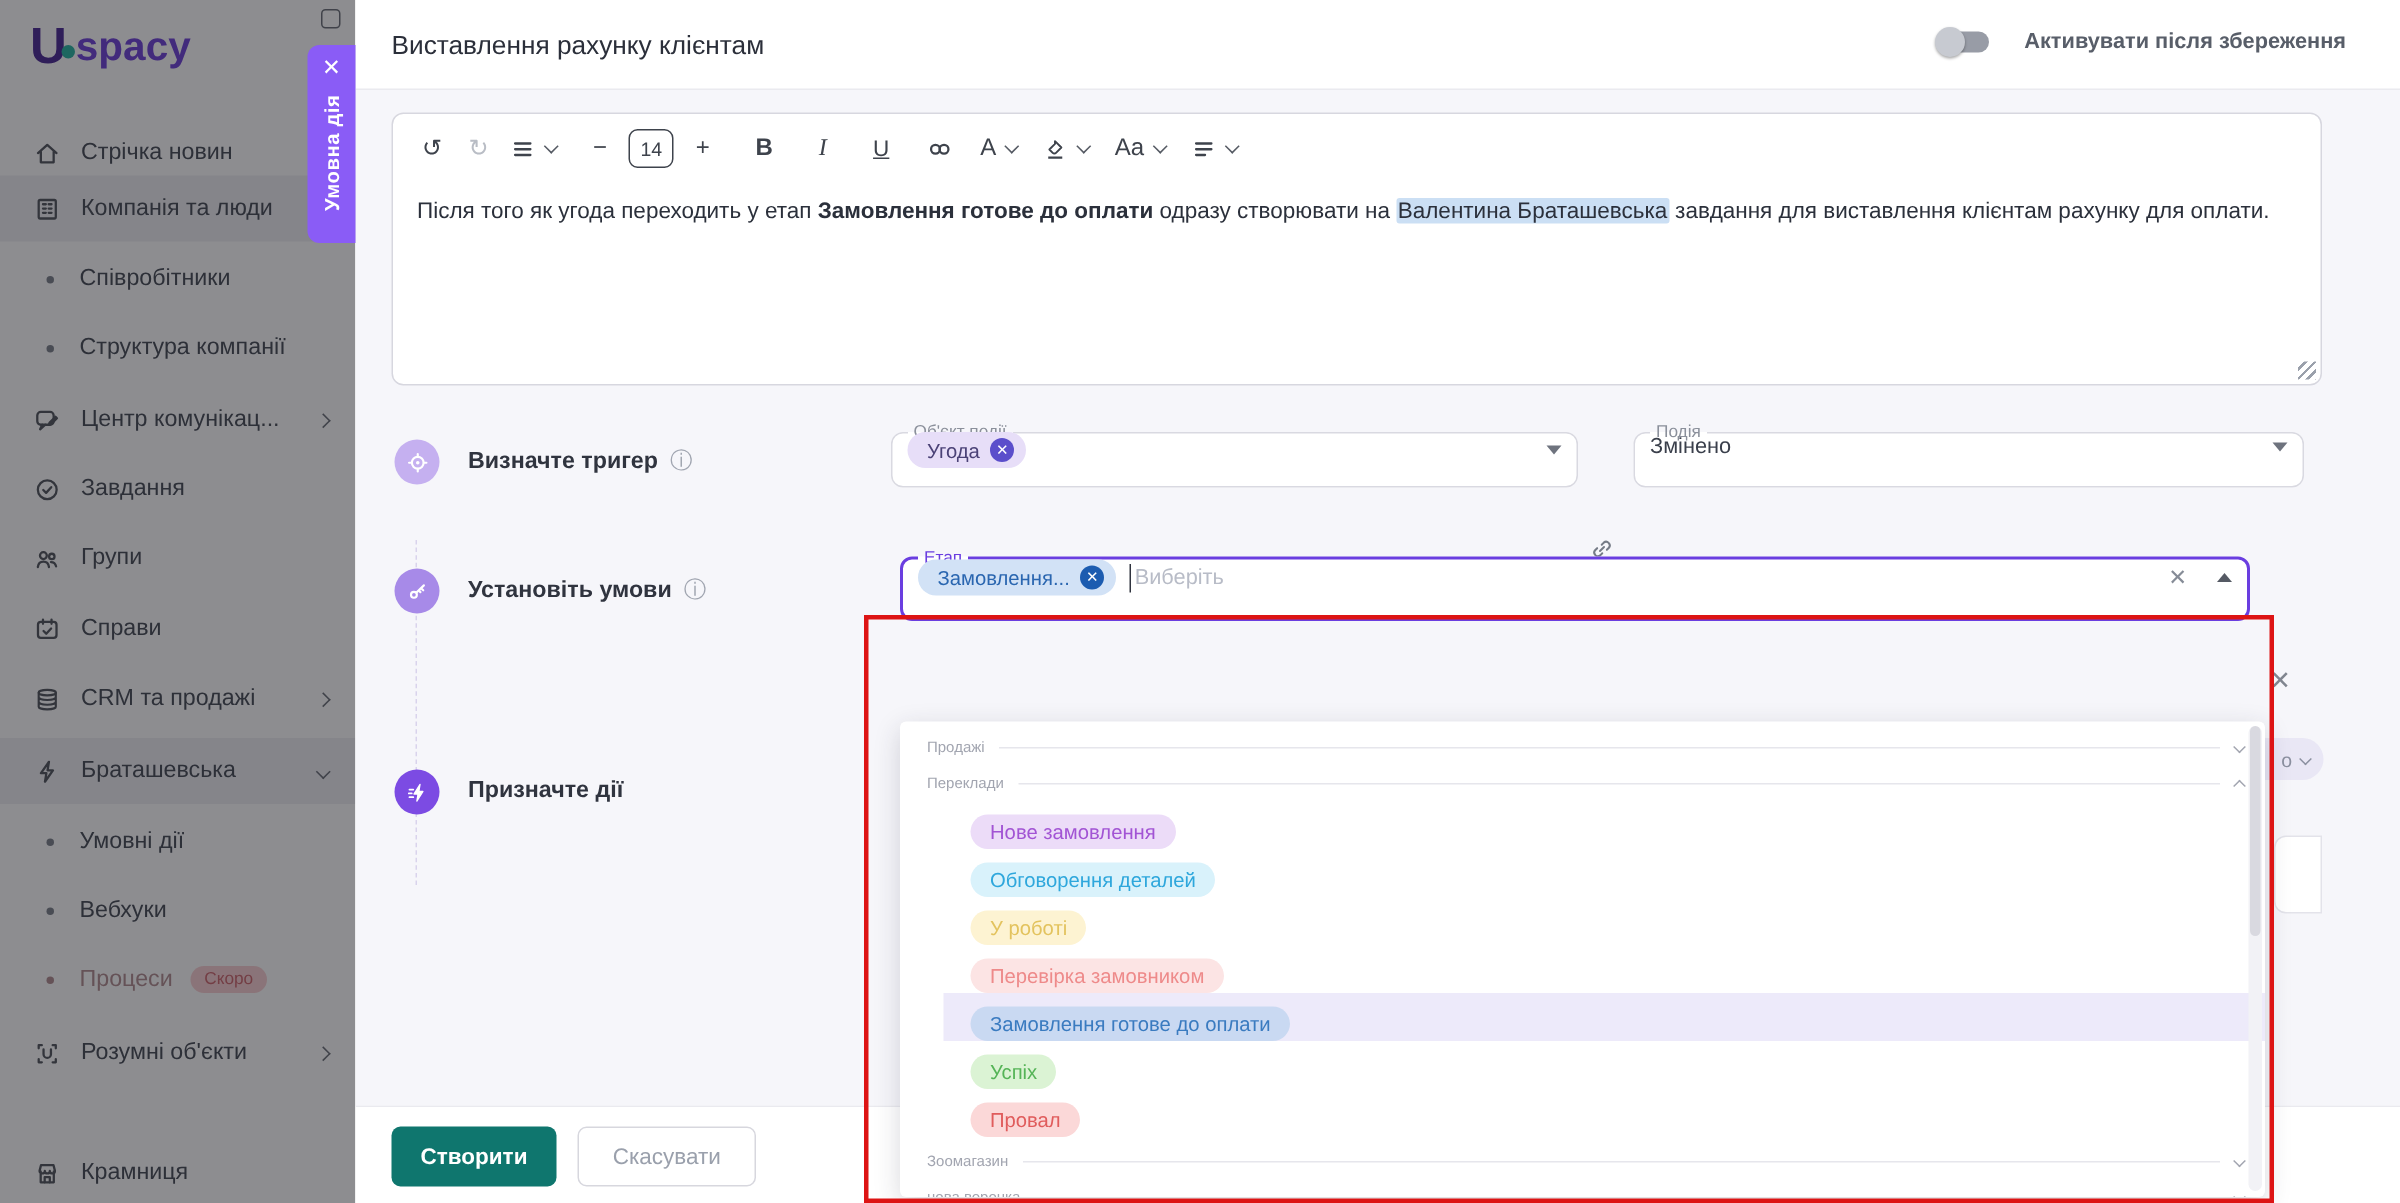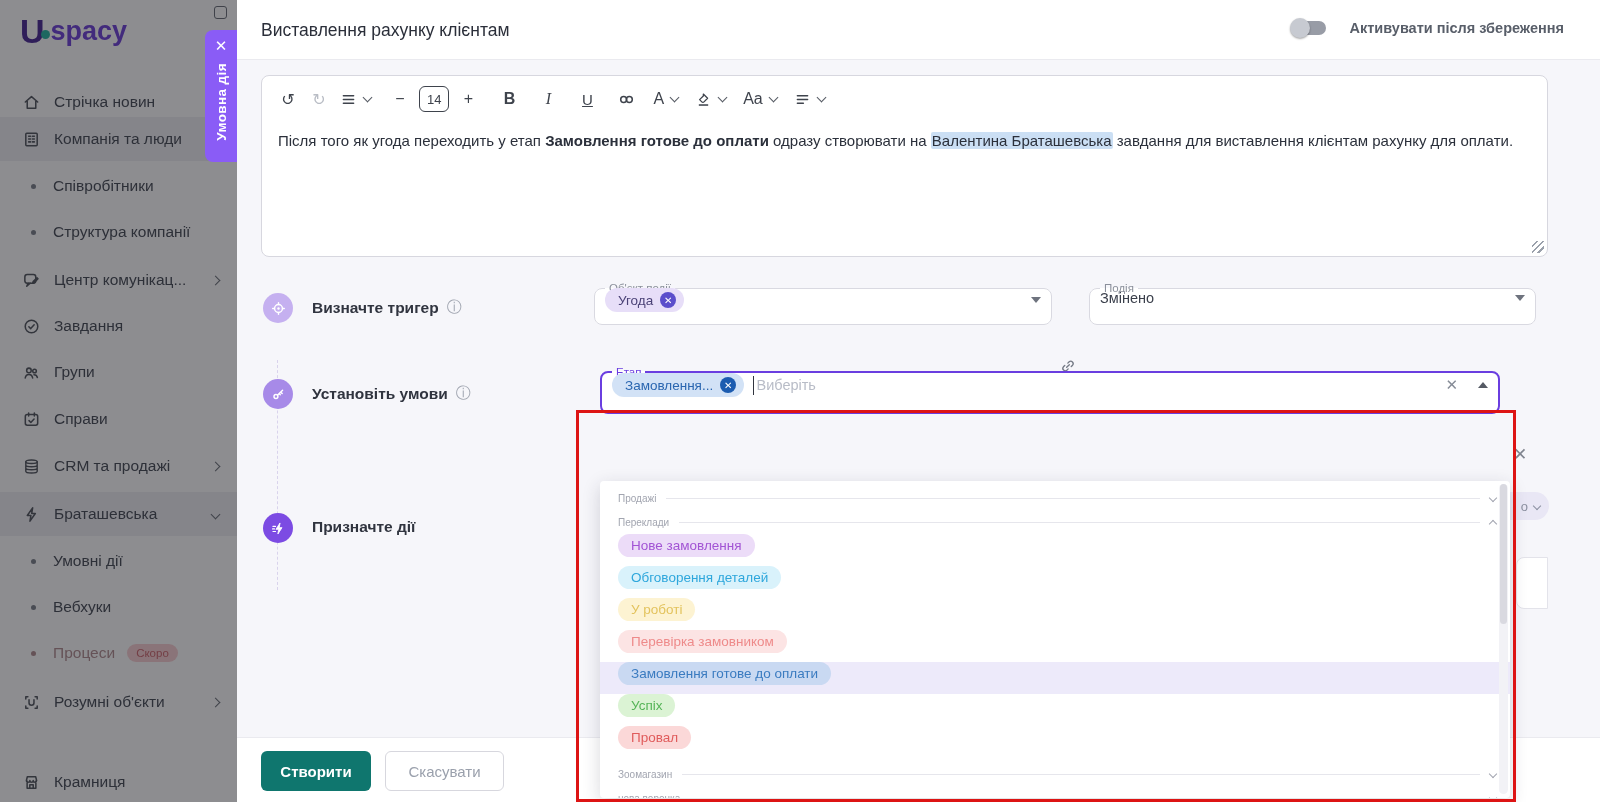--- a/index.html
+++ b/index.html
@@ -80,21 +80,21 @@
   .cursor-bar { width:1.3px; height:19px; background:#30343f; margin:0 2px 0 9px; }
   .placeholder { font-size:14.5px; color:#b8bcc7; }
   .clear-x { color:#868c97; font-size:15px; cursor:pointer; margin-left:auto; }
 
   
   #dropdown { position:absolute; left:363px; top:421px; width:910px; height:317px; background:#fff; border-radius:4px; box-shadow:0 5px 18px rgba(40,40,60,.18); z-index:15; overflow:hidden; }
   .dd-group { display:flex; align-items:center; height:24px; padding:0 14px 0 18px; gap:10px; cursor:pointer; }
   .dd-group-label { font-size:10px; color:#a2a5b0; white-space:nowrap; }
   .dd-group-line { flex:1; height:1px; background:#e6e6ec; }
   .dd-chev { width:6px; height:6px; border-right:1.5px solid #a2a5b0; border-bottom:1.5px solid #a2a5b0; flex:none; }
-  .dd-item { height:32px; display:flex; align-items:flex-start; padding-left:18px; cursor:pointer; }
+  .dd-item { height:32px; display:flex; align-items:flex-end; padding-left:18px; cursor:pointer;margin-left:29px; }
   .dd-item.selected { background:#edeafa; }
   .dd-chip { border-radius:14px; padding:4px 13px; font-size:13.5px; white-space:nowrap; }
   #dd-scroll { position:absolute; right:2px; top:3px; width:9px; height:310px; background:#f2f2f6; border-radius:5px; }
   #dd-thumb { position:absolute; left:1px; top:0; width:7px; height:140px; background:#d9d9e0; border-radius:4px; }
 
   
   #red-rect { position:absolute; left:339px; top:350px; width:940px; height:392px; border:3px solid #dd1414; z-index:30; pointer-events:none; }
   #row-x { position:absolute; left:1276px; top:384px; font-size:17px; color:#80858f; z-index:12; cursor:pointer; }
   #partial-pill { position:absolute; left:1250px; top:432px; width:62px; height:28px; background:#e9e7f5; border-radius:14px; z-index:14; display:flex; align-items:center; justify-content:flex-end; padding-right:9px; gap:6px; color:#8b90a0; font-size:13px; }
   #partial-pill .dd-chev { border-color:#8b90a0; transform:rotate(45deg); }

